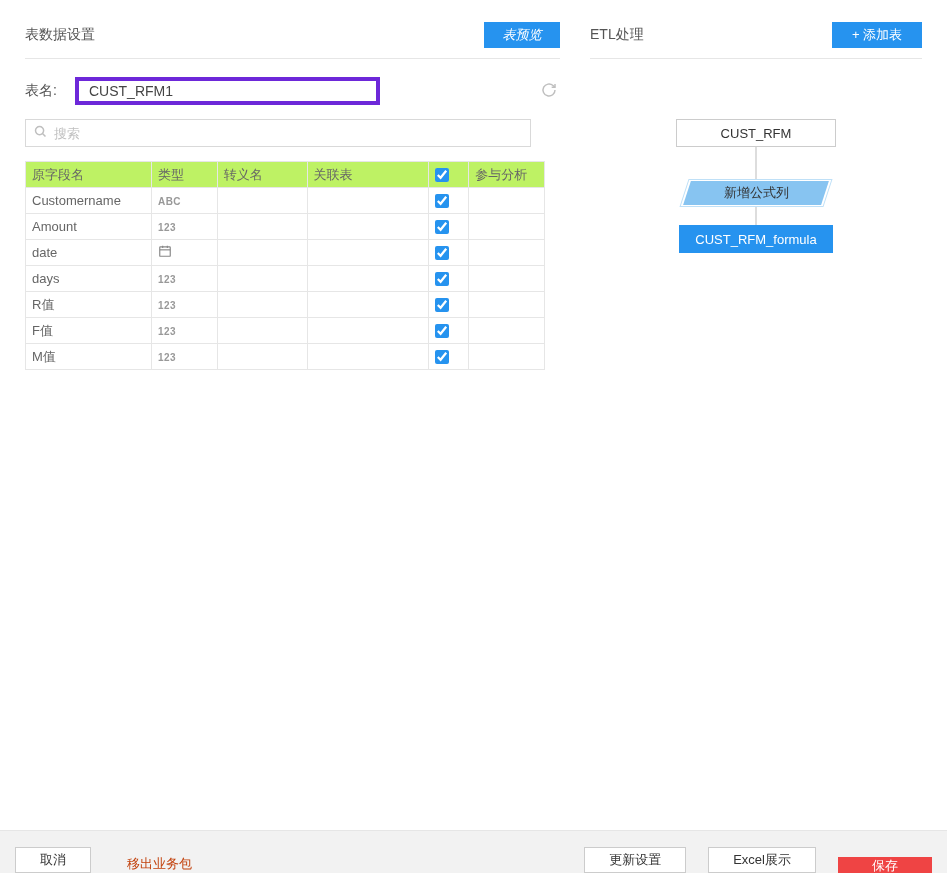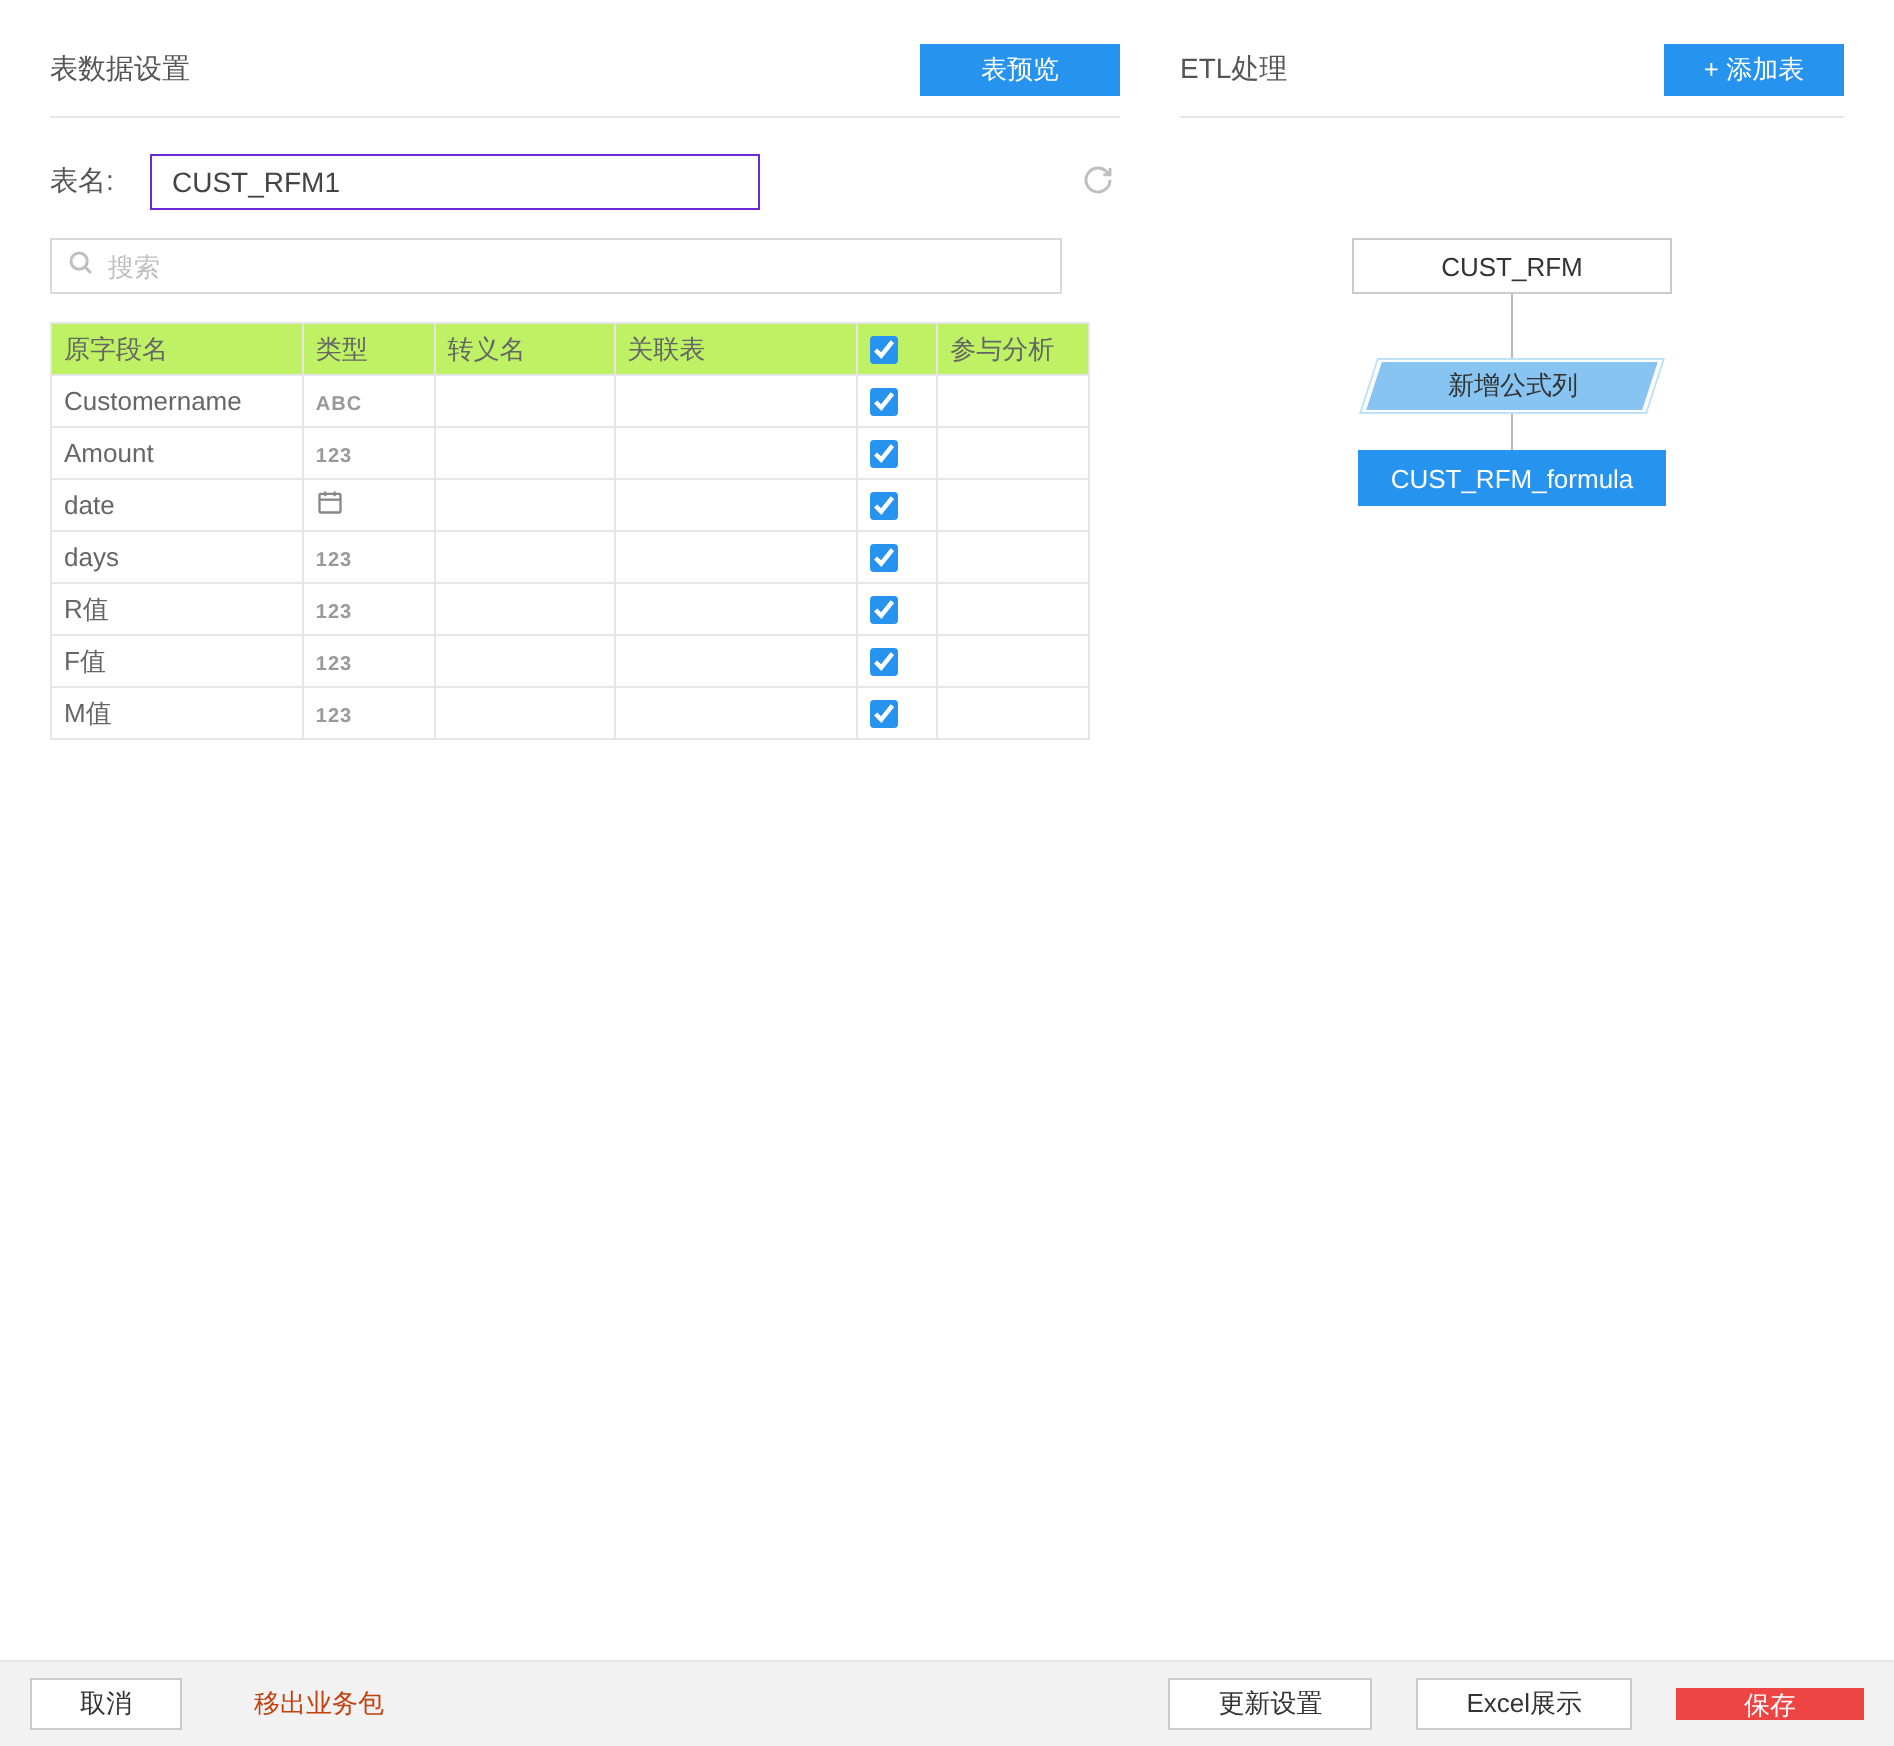--- a/index.html
+++ b/index.html
@@ -47,36 +47,36 @@
     height: 26px;
     font-size: 13px;
     padding: 0 18px;
     background: #e8e8e8;
     color: #333;
   }
   .btn-primary {
     background: #2693ef;
     color: #fff;
   }
-  .btn-primary.preview { width: 100px; padding:10px; }
+  .btn-primary.preview { width: 76px; padding:10px;font-style:italic; }
   .btn-primary.addtable { width: 90px; padding:0; }
   .tablename-row {
     display: flex;
     align-items: center;
     margin-bottom: 14px;
     justify-content: space-between;
   }
   .tablename-label {
     font-size: 14px;
     color: #555;
     margin-right: 10px;
     width: 40px;
   }
   .tablename-input {
-    border: 1px solid #6d28d9;
+    border: 4px solid #6d28d9;
     height: 28px;
     width: 305px;
     font-size: 14px;
     padding: 0 10px;
     color: #444;
   }
   .refresh-icon {
     margin-left: auto;
     margin-right: 2px;
     color: #bfbfbf;
@@ -203,21 +203,21 @@
   .vline2 { top:88px; height:18px; }
 
   
   .footer {
     position:absolute;
     left:0; right:0; bottom:0;
     height:43px;
     background:#f2f2f2;
     border-top:1px solid #e6e6e6;
     display:flex;
-    align-items:center;
+    align-items:flex-end;
     padding:0 15px;
   }
   .footer .btn-white {
     background:#fff;
     border:1px solid #ccc;
     height:26px;
     padding:0 24px;
     cursor:pointer;
     font-size:13px;
     color:#333;

